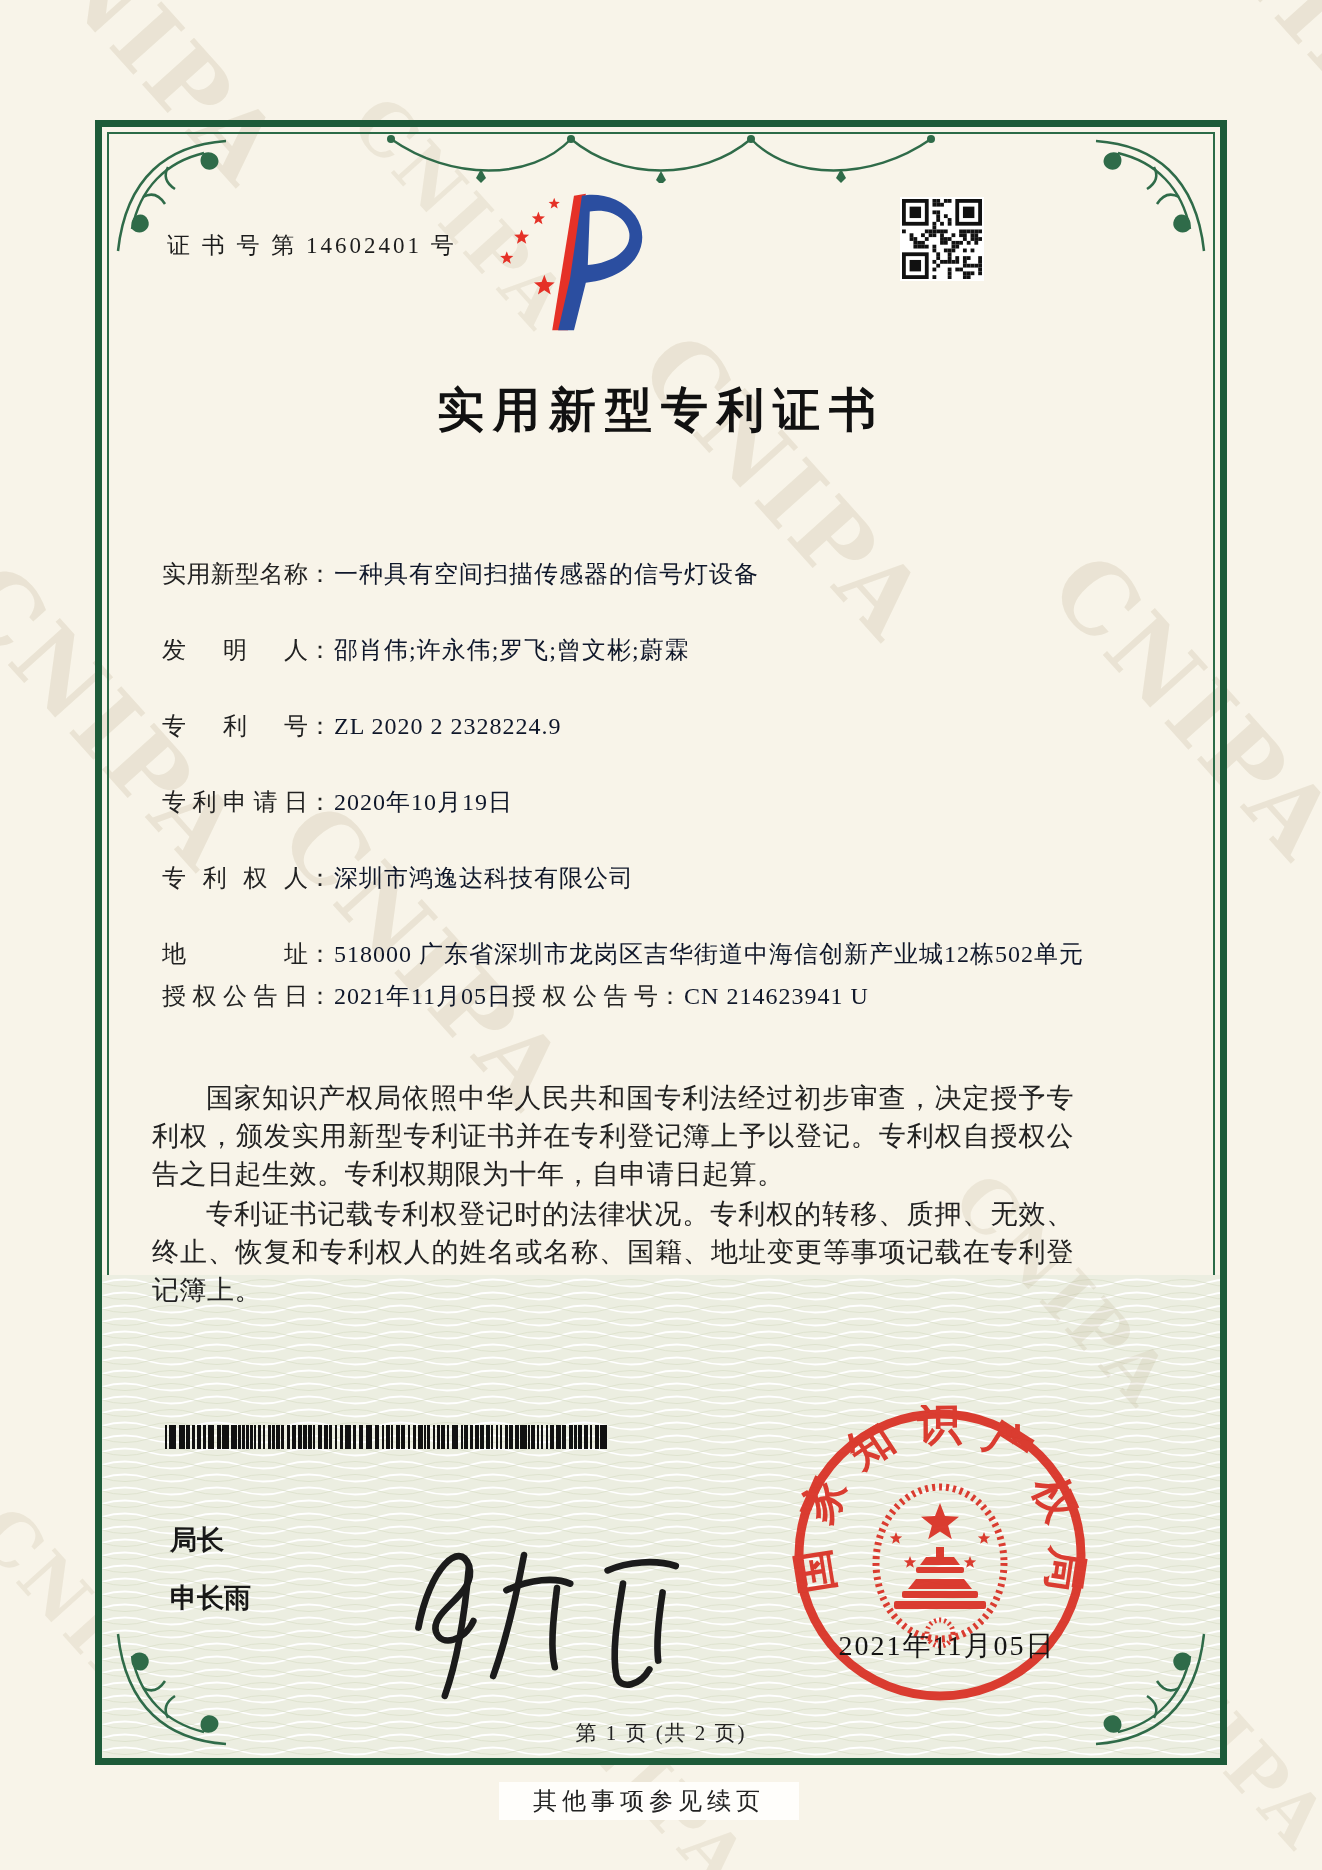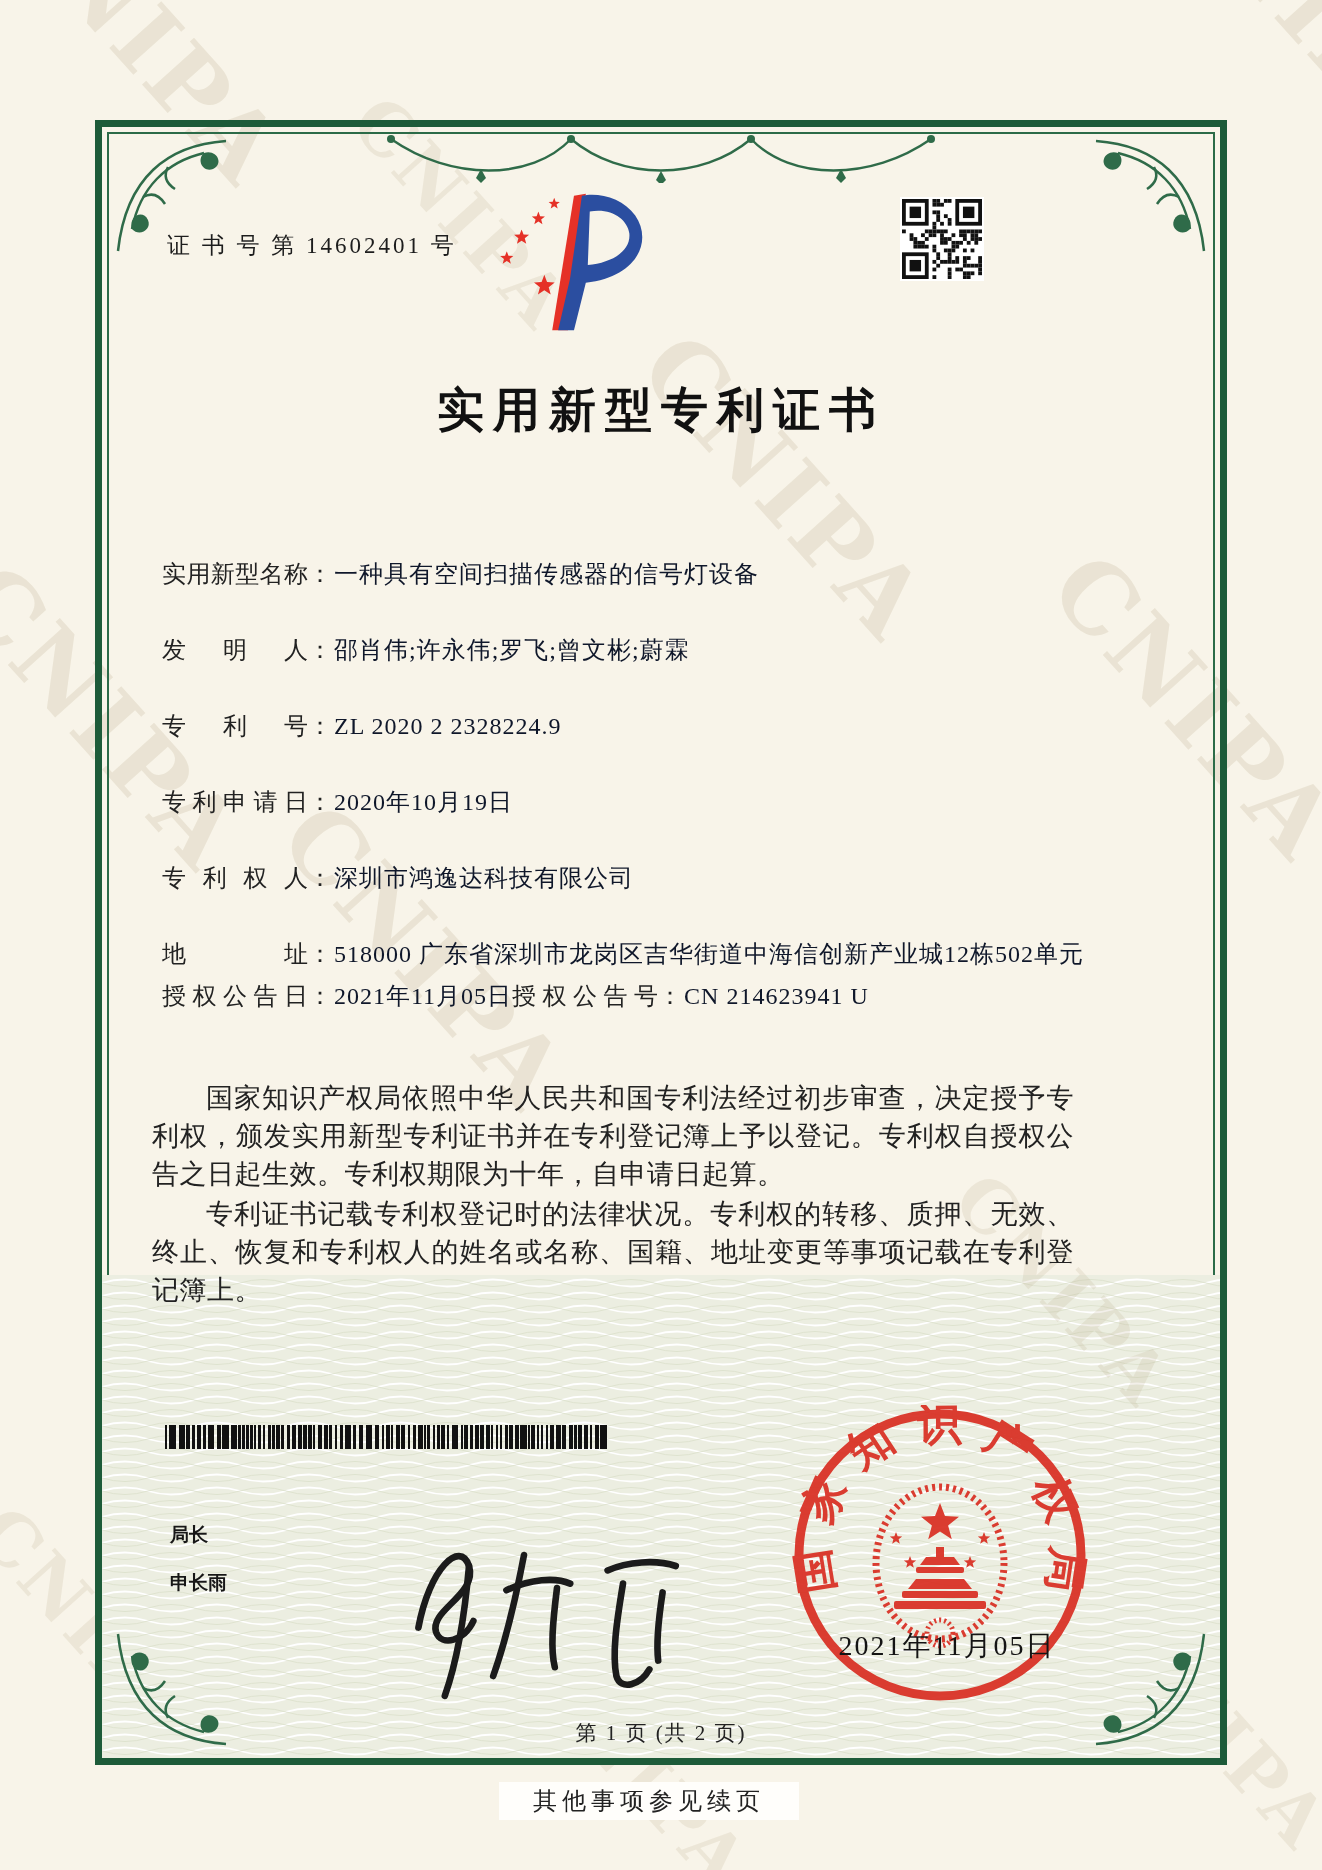--- a/index.html
+++ b/index.html
@@ -63,21 +63,21 @@
   .paras {
     position:absolute; left:50px; top:952px; width:922px; z-index:4;
     font-size:27px; line-height:38px; text-align:justify; letter-spacing:.5px; color:#222;
   }
   .paras p { text-indent:2em; margin-bottom:2px; }
   
   .barcode { position:absolute; left:63px; top:1298px; z-index:4; }
   .director {
     position:absolute; left:68px; top:1395px; z-index:4;
     font-family:"Liberation Sans","DejaVu Sans",sans-serif; font-weight:600;
-    font-size:19px; color:#171717;
+    font-size:27px; color:#171717;
   }
   .director div { margin-bottom:22px; }
   .signature { position:absolute; left:290px; top:1390px; z-index:5; }
   .seal { position:absolute; left:688px; top:1278px; z-index:4; opacity:.93; }
   .seal-date {
     position:absolute; left:695px; top:1500px; width:300px; text-align:center;
     z-index:5; font-size:28px; letter-spacing:2px; color:#141414;
   }
   .page-num {
     position:absolute; left:0; right:0; top:1592px; text-align:center;

